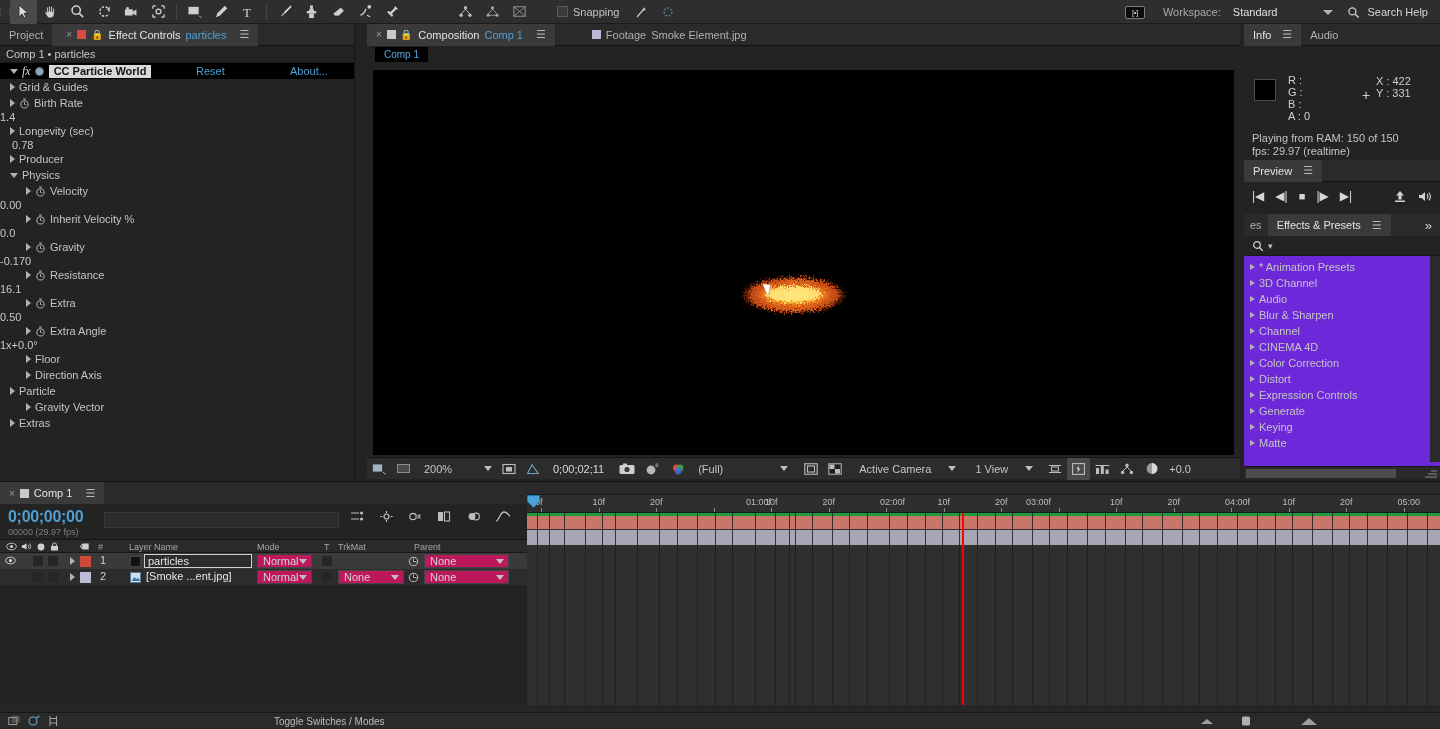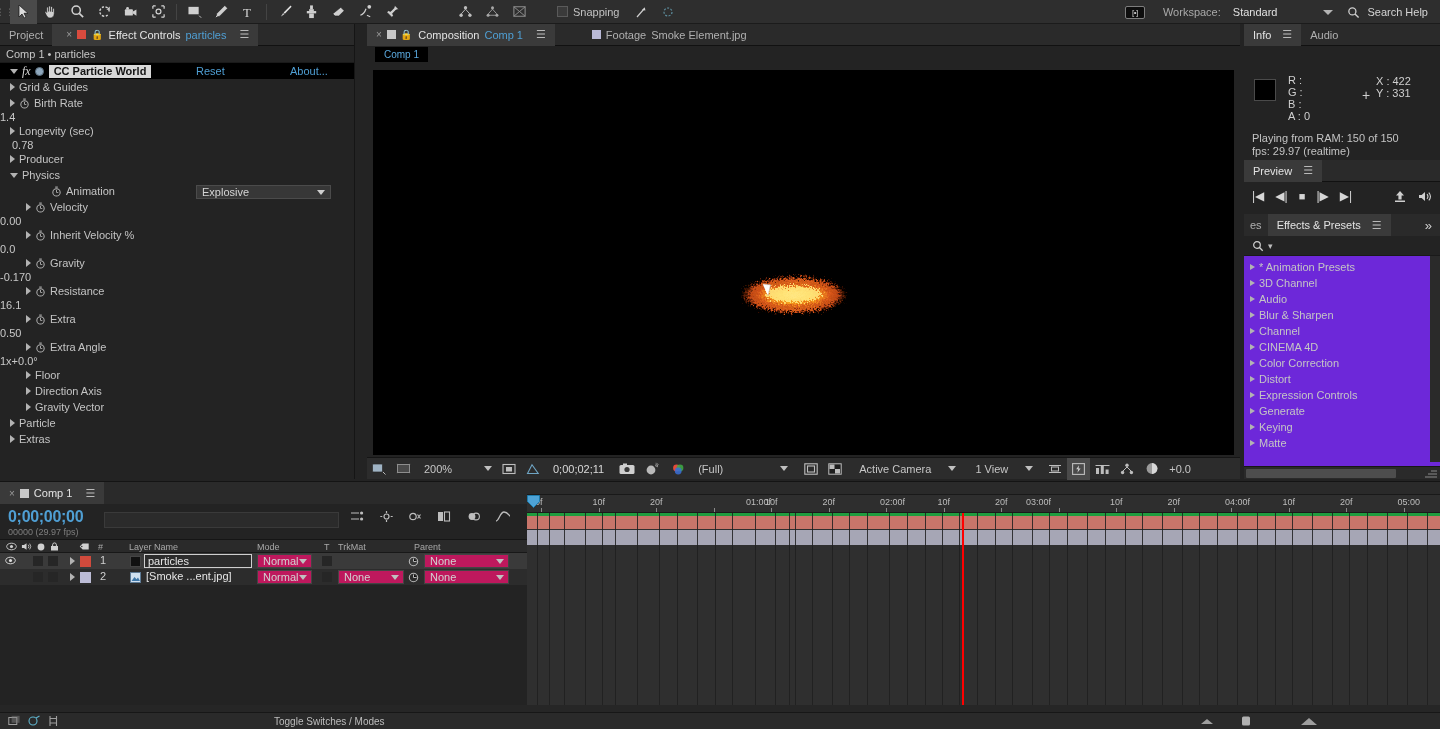--- a/index.html
+++ b/index.html
@@ -351,36 +351,20 @@
               <span class="lbl">Producer</span>
             </div>
           </div>
           <div class="rowwrap">
             <div class="row">
               <span style="display:inline-block;width:10px"></span>
               <span class="tri open"></span>
               <span class="lbl">Physics</span>
             </div>
           </div>
-          <div class="rowwrap">
-            <div class="row">
-              <span style="display:inline-block;width:42px"></span>
-              <span style="display:inline-block;width:9px"></span>
-              <span class="stopw"><svg width="11" height="11" viewBox="0 0 12 12">
-                  <circle cx="6" cy="7" r="4" fill="none" stroke="#b4b4b4" stroke-width="1.1"></circle>
-                  <path d="M6 4.2V7h2" stroke="#b4b4b4" stroke-width="1"></path>
-                  <path d="M4.6 1.2h2.8" stroke="#b4b4b4" stroke-width="1.2"></path>
-                </svg></span>
-              <span class="lbl">Animation</span>
-            </div>
-            <div class="drop">
-              <span>Explosive</span>
-              <span class="c"></span>
-            </div>
-          </div>
           <div class="rowwrap"><div class="row">
               <span style="display:inline-block;width:26px"></span>
               <span class="tri"></span>
               <span class="stopw"><svg width="11" height="11" viewBox="0 0 12 12">
                   <circle cx="6" cy="7" r="4" fill="none" stroke="#b4b4b4" stroke-width="1.1"></circle>
                   <path d="M6 4.2V7h2" stroke="#b4b4b4" stroke-width="1"></path>
                   <path d="M4.6 1.2h2.8" stroke="#b4b4b4" stroke-width="1.2"></path>
                 </svg></span>
               <span class="lbl">Velocity</span>
             </div><span class="val" style="top: 1px;">0.00</span></div>
@@ -443,30 +427,30 @@
           </div>
           <div class="rowwrap">
             <div class="row">
               <span style="display:inline-block;width:26px"></span>
               <span class="tri"></span>
               <span class="lbl">Direction Axis</span>
             </div>
           </div>
           <div class="rowwrap">
             <div class="row">
-              <span style="display:inline-block;width:26px"></span>
-              <span class="tri"></span>
-              <span class="lbl">Gravity Vector</span>
+              <span style="display:inline-block;width:10px"></span>
+              <span class="tri"></span>
+              <span class="lbl">Particle</span>
             </div>
           </div>
           <div class="rowwrap">
             <div class="row">
-              <span style="display:inline-block;width:10px"></span>
-              <span class="tri"></span>
-              <span class="lbl">Particle</span>
+              <span style="display:inline-block;width:26px"></span>
+              <span class="tri"></span>
+              <span class="lbl">Gravity Vector</span>
             </div>
           </div>
           <div class="rowwrap">
             <div class="row">
               <span style="display:inline-block;width:10px"></span>
               <span class="tri"></span>
               <span class="lbl">Extras</span>
             </div>
           </div>
         </div>

